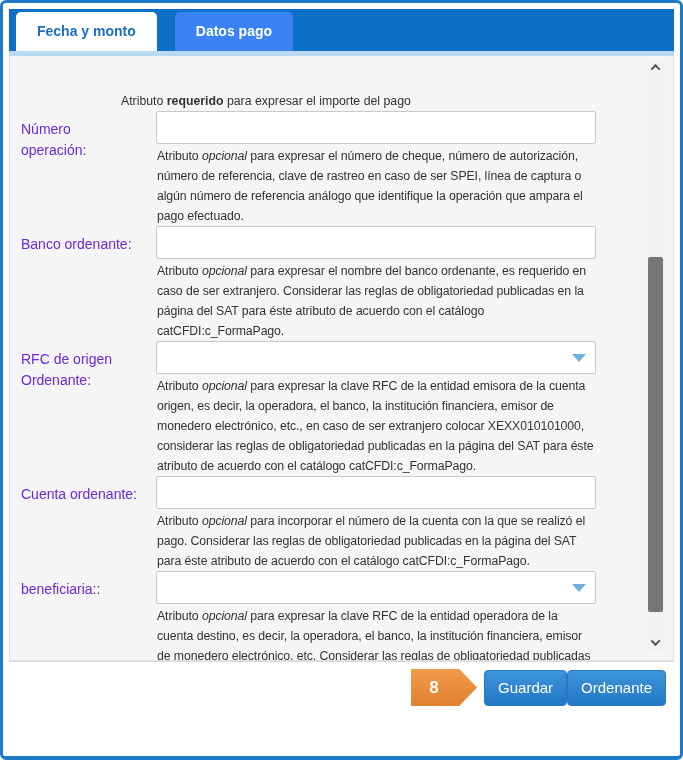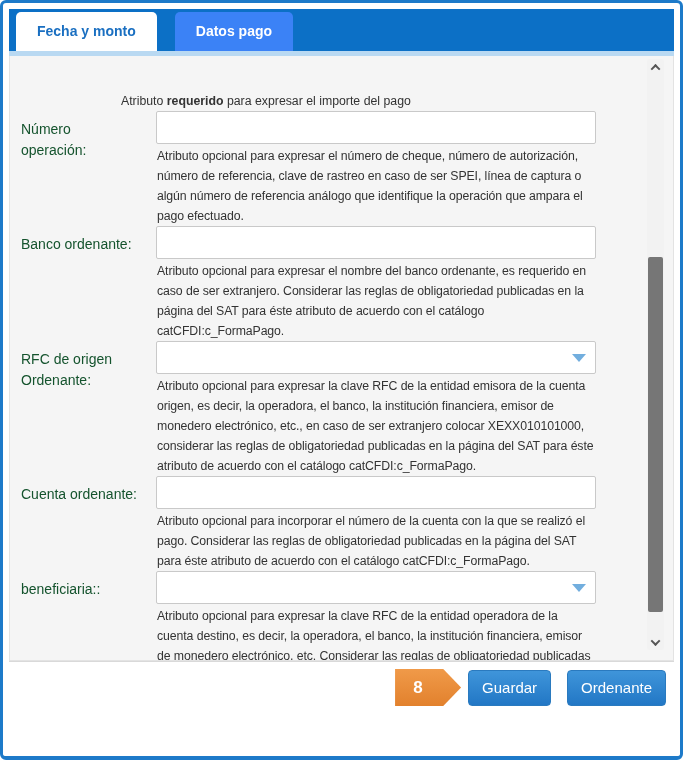--- a/index.html
+++ b/index.html
@@ -35,39 +35,39 @@
   .fields{position:absolute;left:0;top:0;right:0;margin-top:44px;}
 
   .clipped-line{
     margin:-9px 0 0 111px;height:20px;line-height:20px;
     font-size:12.3px;color:#333;white-space:nowrap;overflow:hidden;
   }
 
   .row{display:flex;margin-top:0;}
   .row-label{
     width:146px;min-width:146px;padding:8px 12px 0 11px;
-    font-size:14px;line-height:21px;color:#14532d;
+    font-size:14px;line-height:21px;color:#6d28d9;
   }
   .row-field{width:440px;}
   .combo{position:relative;width:440px;}
   .tinput{
     width:440px;height:33px;border:1px solid #c9c9c9;border-radius:2px;
     background:#fff;outline:none;padding:0 26px 0 8px;font-size:13px;
     font-family:"Liberation Sans",sans-serif;display:block;
   }
   .caret{
     position:absolute;right:10px;top:13px;width:0;height:0;
     border-left:7px solid transparent;border-right:7px solid transparent;
     border-top:8px solid #72aede;pointer-events:auto;cursor:pointer;
   }
   .help{
     font-size:12.3px;line-height:20px;color:#333;margin:2px 0 0 1px;
     letter-spacing:-0.1px;
   }
-  .help .it{}
+  .help .it{font-style:italic;}
   .help .bd,.clipped-line .bd{font-weight:bold;}
 
   
   .scrollbar{
     position:absolute;top:3px;bottom:10px;right:9px;width:17px;
     background:#f2f2f2;border-radius:2px;
   }
   .sb-btn{height:16px;display:flex;align-items:center;justify-content:center;cursor:pointer;}
   .sb-btn.down{position:absolute;bottom:0;left:0;right:0;}
   .chev{width:7px;height:7px;border:solid #555;border-width:2px 2px 0 0;}
@@ -87,21 +87,21 @@
     width:66px;height:37px;line-height:37px;margin-right:7px;
     background:linear-gradient(#f09a49,#e2812d);
     clip-path:polygon(0 0,73% 0,100% 50%,73% 100%,0 100%);
     color:#fff;font-weight:bold;font-size:17px;text-align:center;padding-right:20px;
   }
   .btn{
     height:36px;padding:0 13px;margin-left:0;border-radius:4px;cursor:pointer;
     background:linear-gradient(#3f95da,#2277c5);border:1px solid #2a7abf;
     color:#fff;font-size:15px;font-family:"Liberation Sans",sans-serif;
   }
-  .btn.save{margin-right:16px;}
+  .btn.save{}
 </style>
 </head>
 <body>
 
 <div class="modal">
 
 
   <div class="tabstrip">
     <div class="tab active">Fecha y monto</div>
     <div class="tab inactive">Datos pago</div>

